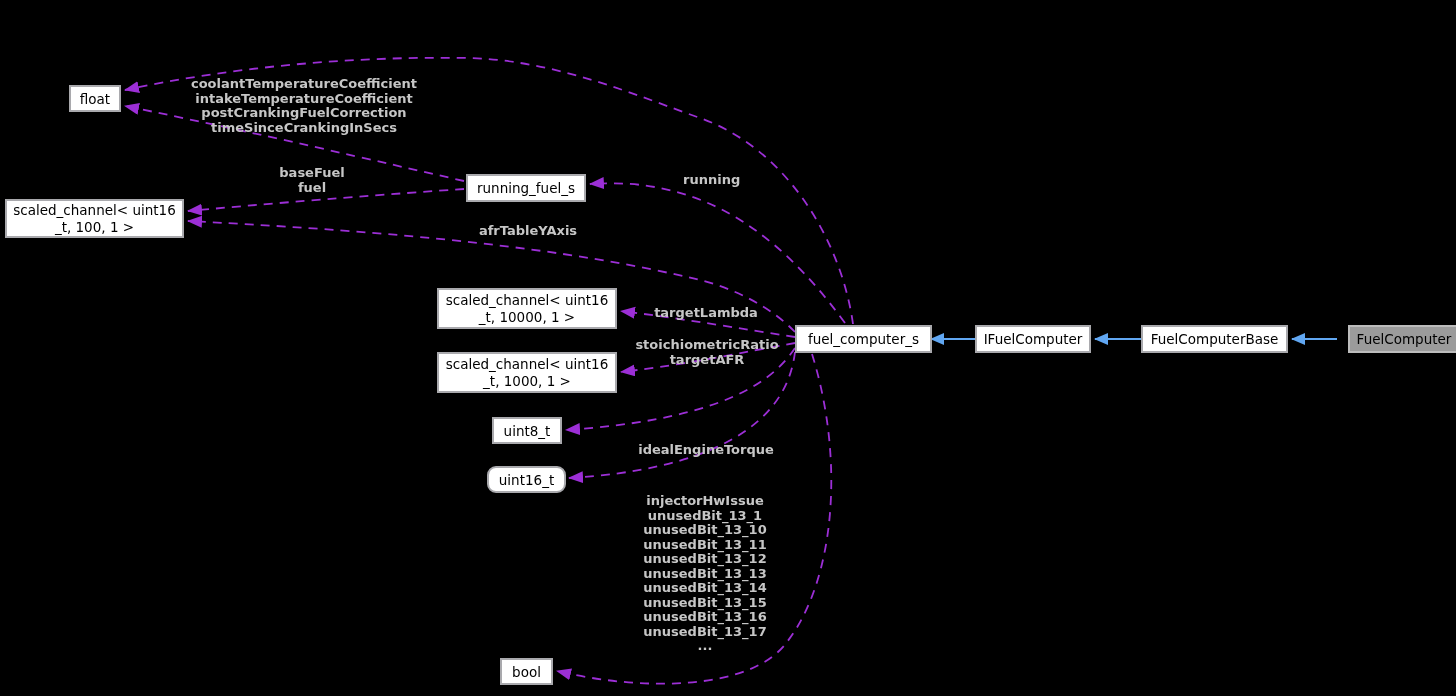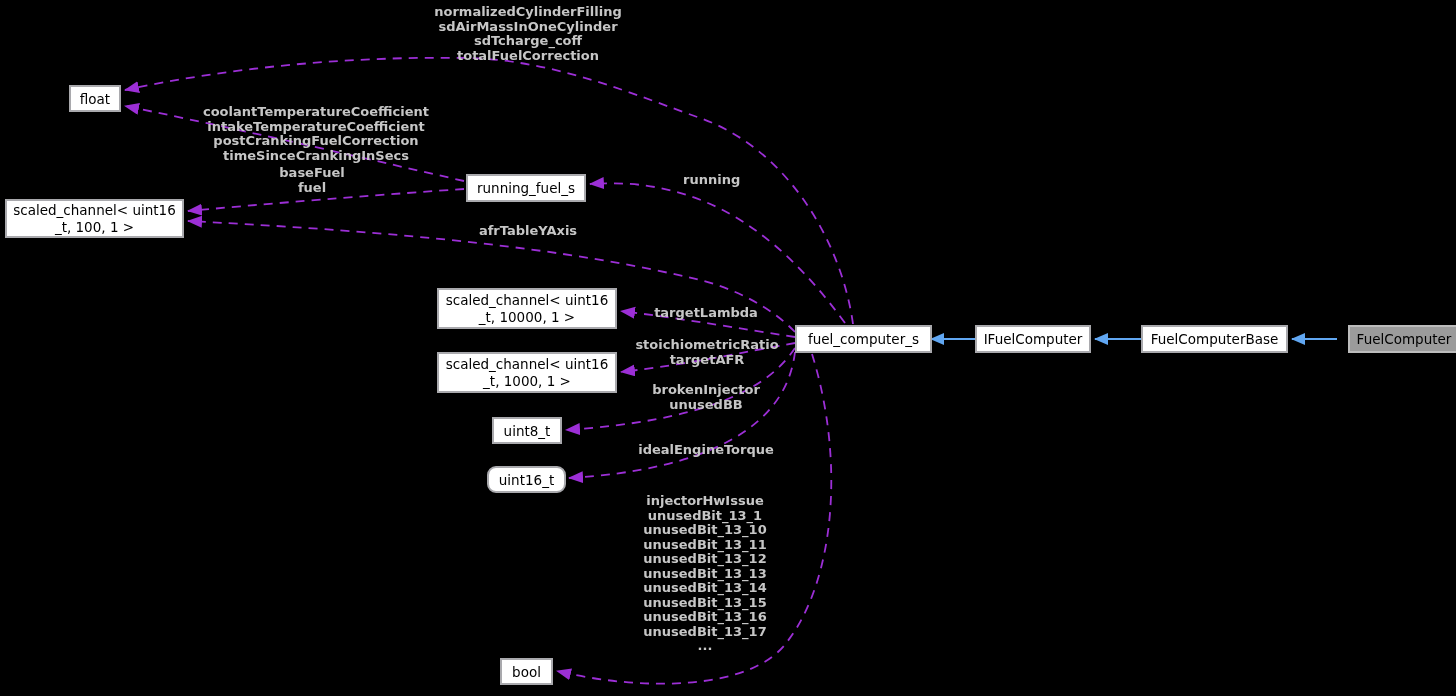--- a/index.html
+++ b/index.html
@@ -81,28 +81,22 @@
   <div class="node" style="left:500px;top:658px;width:53px;height:27px;">bool</div>
 
   <div class="node" style="left:795px;top:325px;width:137px;height:28px;">fuel_computer_s</div>
 
   <div class="node" style="left:975px;top:325px;width:116px;height:28px;">IFuelComputer</div>
 
   <div class="node" style="left:1141px;top:325px;width:147px;height:28px;text-align:right;">FuelComputerBase</div>
 
   <div class="node highlight" style="left:1337px;top:325px;width:112px;height:28px;margin-left:11px;">FuelComputer</div>
 
-  <div class="edge-label" style="left:408px;top:5px;width:240px;">
-    <div>normalizedCylinderFilling</div>
-    <div>sdAirMassInOneCylinder</div>
-    <div>sdTcharge_coff</div>
-    <div>totalFuelCorrection</div>
-  </div>
 
-  <div class="edge-label" style="left:196px;top:77px;width:240px;margin-top:28px;">
+  <div class="edge-label" style="left:184px;top:77px;width:240px;">
     <div>coolantTemperatureCoefficient</div>
     <div>intakeTemperatureCoefficient</div>
     <div>postCrankingFuelCorrection</div>
     <div>timeSinceCrankingInSecs</div>
   </div>
 
   <div class="edge-label" style="left:252px;top:166px;width:120px;">
     <div>baseFuel</div>
     <div>fuel</div>
   </div>
@@ -111,24 +105,20 @@
 
   <div class="edge-label" style="left:468px;top:224px;width:120px;">afrTableYAxis</div>
 
   <div class="edge-label" style="left:646px;top:306px;width:120px;text-align:center;">targetLambda</div>
 
   <div class="edge-label" style="left:627px;top:338px;width:160px;">
     <div>stoichiometricRatio</div>
     <div>targetAFR</div>
   </div>
 
-  <div class="edge-label" style="left:636px;top:383px;width:140px;">
-    <div>brokenInjector</div>
-    <div>unusedBB</div>
-  </div>
 
   <div class="edge-label" style="left:626px;top:443px;width:160px;">idealEngineTorque</div>
 
   <div class="edge-label" style="left:625px;top:494px;width:160px;">
     <div>injectorHwIssue</div>
     <div>unusedBit_13_1</div>
     <div>unusedBit_13_10</div>
     <div>unusedBit_13_11</div>
     <div>unusedBit_13_12</div>
     <div>unusedBit_13_13</div>

